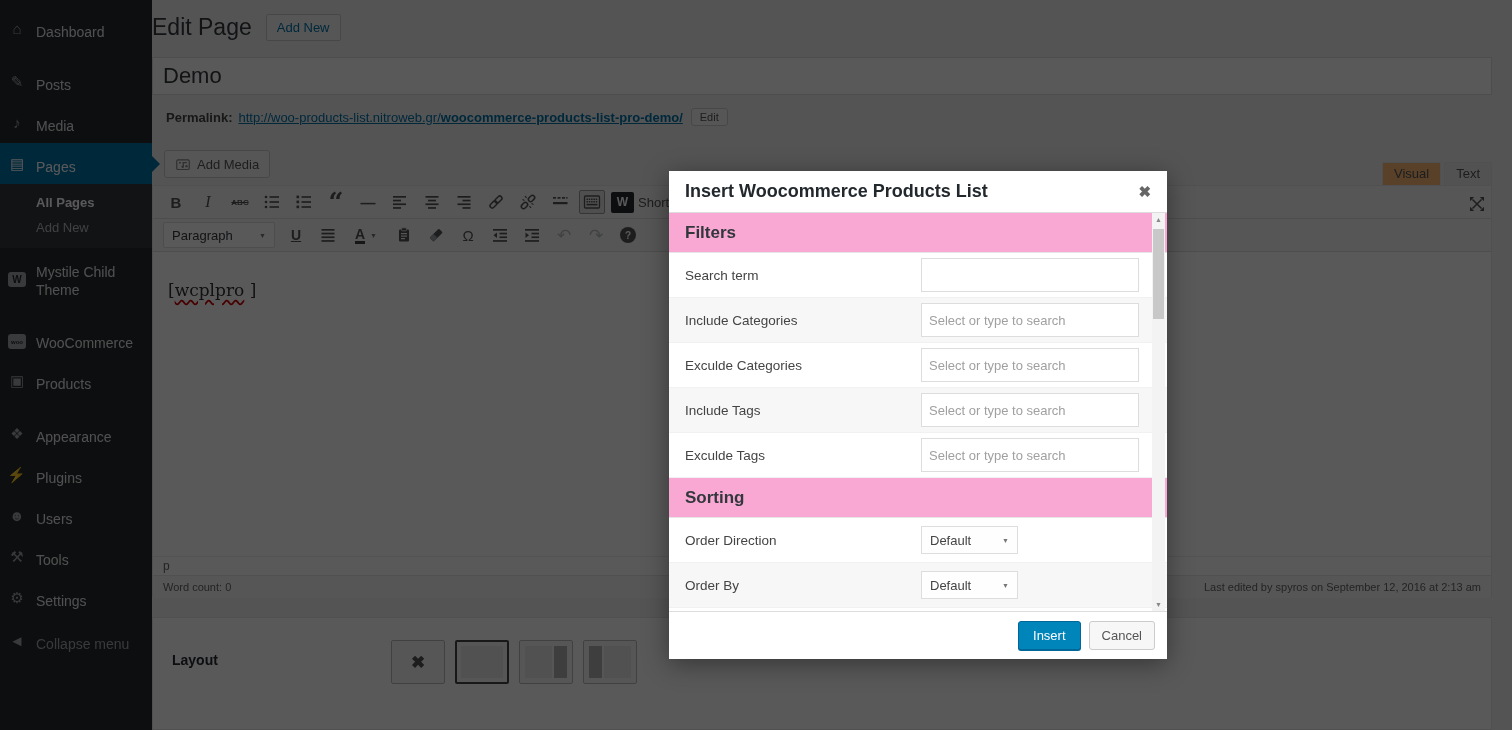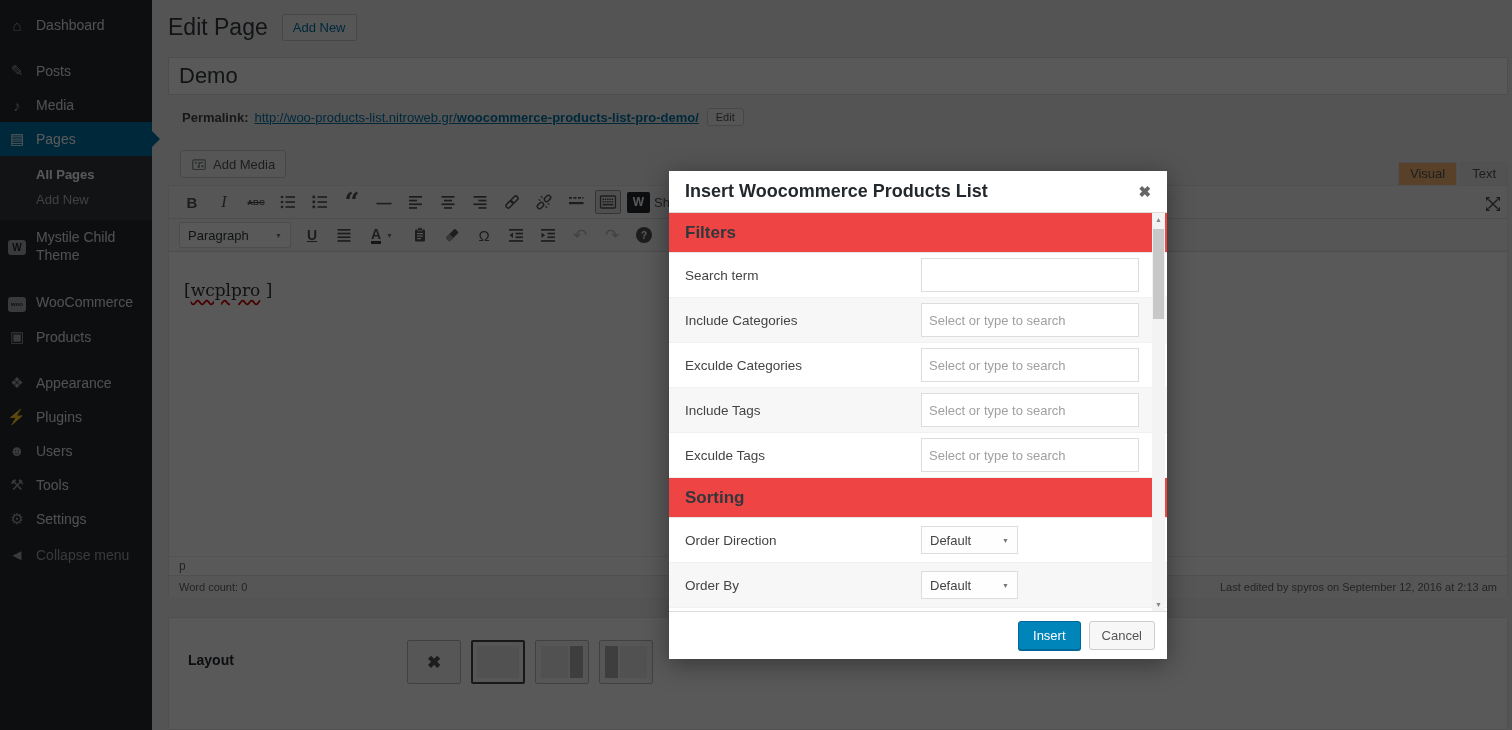--- a/index.html
+++ b/index.html
@@ -3,37 +3,37 @@
 <meta charset="utf-8">
 <style>
   * { box-sizing: border-box; margin: 0; padding: 0; }
   html,body { width:1512px; height:730px; overflow:hidden; }
   body { font-family:"Liberation Sans",sans-serif; background:#f1f1f1; position:relative; }
 
   
   .sidebar { position:absolute; left:0; top:0; width:152px; height:730px; background:#23282d; padding-top:8px; z-index:10; }
   .mi { display:flex; align-items:center; padding:8px 8px 8px 6px; color:#e5e5e5; font-size:14px; cursor:pointer; position:relative; }
   .mic { width:22px; text-align:center; color:#a0a5aa; font-size:15px; flex:0 0 22px; }
-  .mil { margin-left:8px; line-height:18px; }
+  .mil { margin-left:8px; line-height:18px;margin-top:7px; }
   .mi.active { background:#0073aa; color:#fff; }
   .mi.active .mic { color:#fff; }
   .mi .flyarrow { position:absolute; right:-8px; top:50%; margin-top:-8px; width:0; height:0;
       border-top:8px solid transparent; border-bottom:8px solid transparent; border-left:8px solid #0073aa; }
   .sep { height:12px; }
   .sub { padding:6px 0 8px 0; background:#32373c; }
   .smi { padding:5px 8px 5px 36px; font-size:13px; color:#b4b9be; cursor:pointer; }
   .smi.current { color:#fff; font-weight:bold; }
   .badge { display:inline-flex; align-items:center; justify-content:center; width:18px; height:15px;
       background:#a0a5aa; color:#23282d; border-radius:3px; font-weight:bold; }
   .badge.w { font-size:10px; }
   .badge.woo { font-size:6px; letter-spacing:0; }
   .mi.dim, .mi.dim .mic { color:#a0a5aa; }
 
   
-  .main { position:absolute; left:152px; top:0; width:1360px; height:730px; }
+  .main { position:absolute; left:136px; top:0; width:1360px; height:730px; }
   .page-head { position:absolute; left:16px; top:14px; display:flex; align-items:center; }
   .page-head h1 { font-size:23px; font-weight:400; color:#32373c; }
   .add-new-btn { margin-left:14px; font-size:13px; color:#0073aa; background:#f7f7f7; border:1px solid #ccc;
       border-radius:2px; padding:5px 10px; cursor:pointer; }
   .title-input { position:absolute; left:16px; top:57px; width:1340px; height:38px; border:1px solid #ddd;
       background:#fff; font-size:22px; color:#32373c; padding:3px 10px; font-family:"Liberation Sans",sans-serif; }
   .permalink { position:absolute; left:30px; top:108px; font-size:13px; color:#444; display:flex; align-items:center; }
   .permalink .plabel { font-weight:600; margin-right:6px; }
   .permalink a { color:#0073aa; text-decoration:underline; }
   .permalink .slug { font-weight:bold; }
@@ -93,21 +93,21 @@
 
   
   .overlay { position:absolute; inset:0; background:rgba(0,0,0,0.65); z-index:50; }
   .modal { position:absolute; left:669px; top:171px; width:498px; height:488px; background:#fff; z-index:60;
       box-shadow:0 5px 24px rgba(0,0,0,0.4); }
   .m-head { height:42px; border-bottom:1px solid #ddd; display:flex; align-items:center; justify-content:space-between;
       padding:0 16px; }
   .m-title { font-size:18px; font-weight:bold; color:#23282d; }
   .m-close { color:#666; font-size:15px; font-weight:bold; cursor:pointer; }
   .m-body { position:absolute; top:42px; left:0; right:0; bottom:48px; overflow:hidden; }
-  .msec { height:40px; background:#ef4444; border-bottom:1px solid #e5e5e5; display:flex; align-items:center;
+  .msec { height:40px; background:#f9a8d4; border-bottom:1px solid #e5e5e5; display:flex; align-items:center;
       padding:0 16px; font-size:17px; font-weight:bold; color:#32373c; }
   .mrow { height:45px; display:flex; align-items:center; padding:0 16px; font-size:13.5px; color:#444;
       border-bottom:1px solid #f1f1f1; background:#fff; }
   .mrow.alt { background:#f7f7f7; }
   .mrow .rlabel { width:236px; flex:0 0 236px; }
   .m-input { width:218px; height:28px; border:1px solid #ddd; background:#fff; padding:16px 7px; font-size:13px; color:#444;
       font-family:"Liberation Sans",sans-serif; }
   .m-input::placeholder { color:#a0a0a0; }
   .m-select { width:97px; height:28px; border:1px solid #ddd; background:#fefefe; display:flex; align-items:center;
       justify-content:space-between; padding:0 8px; font-size:13px; color:#444; cursor:pointer; }

